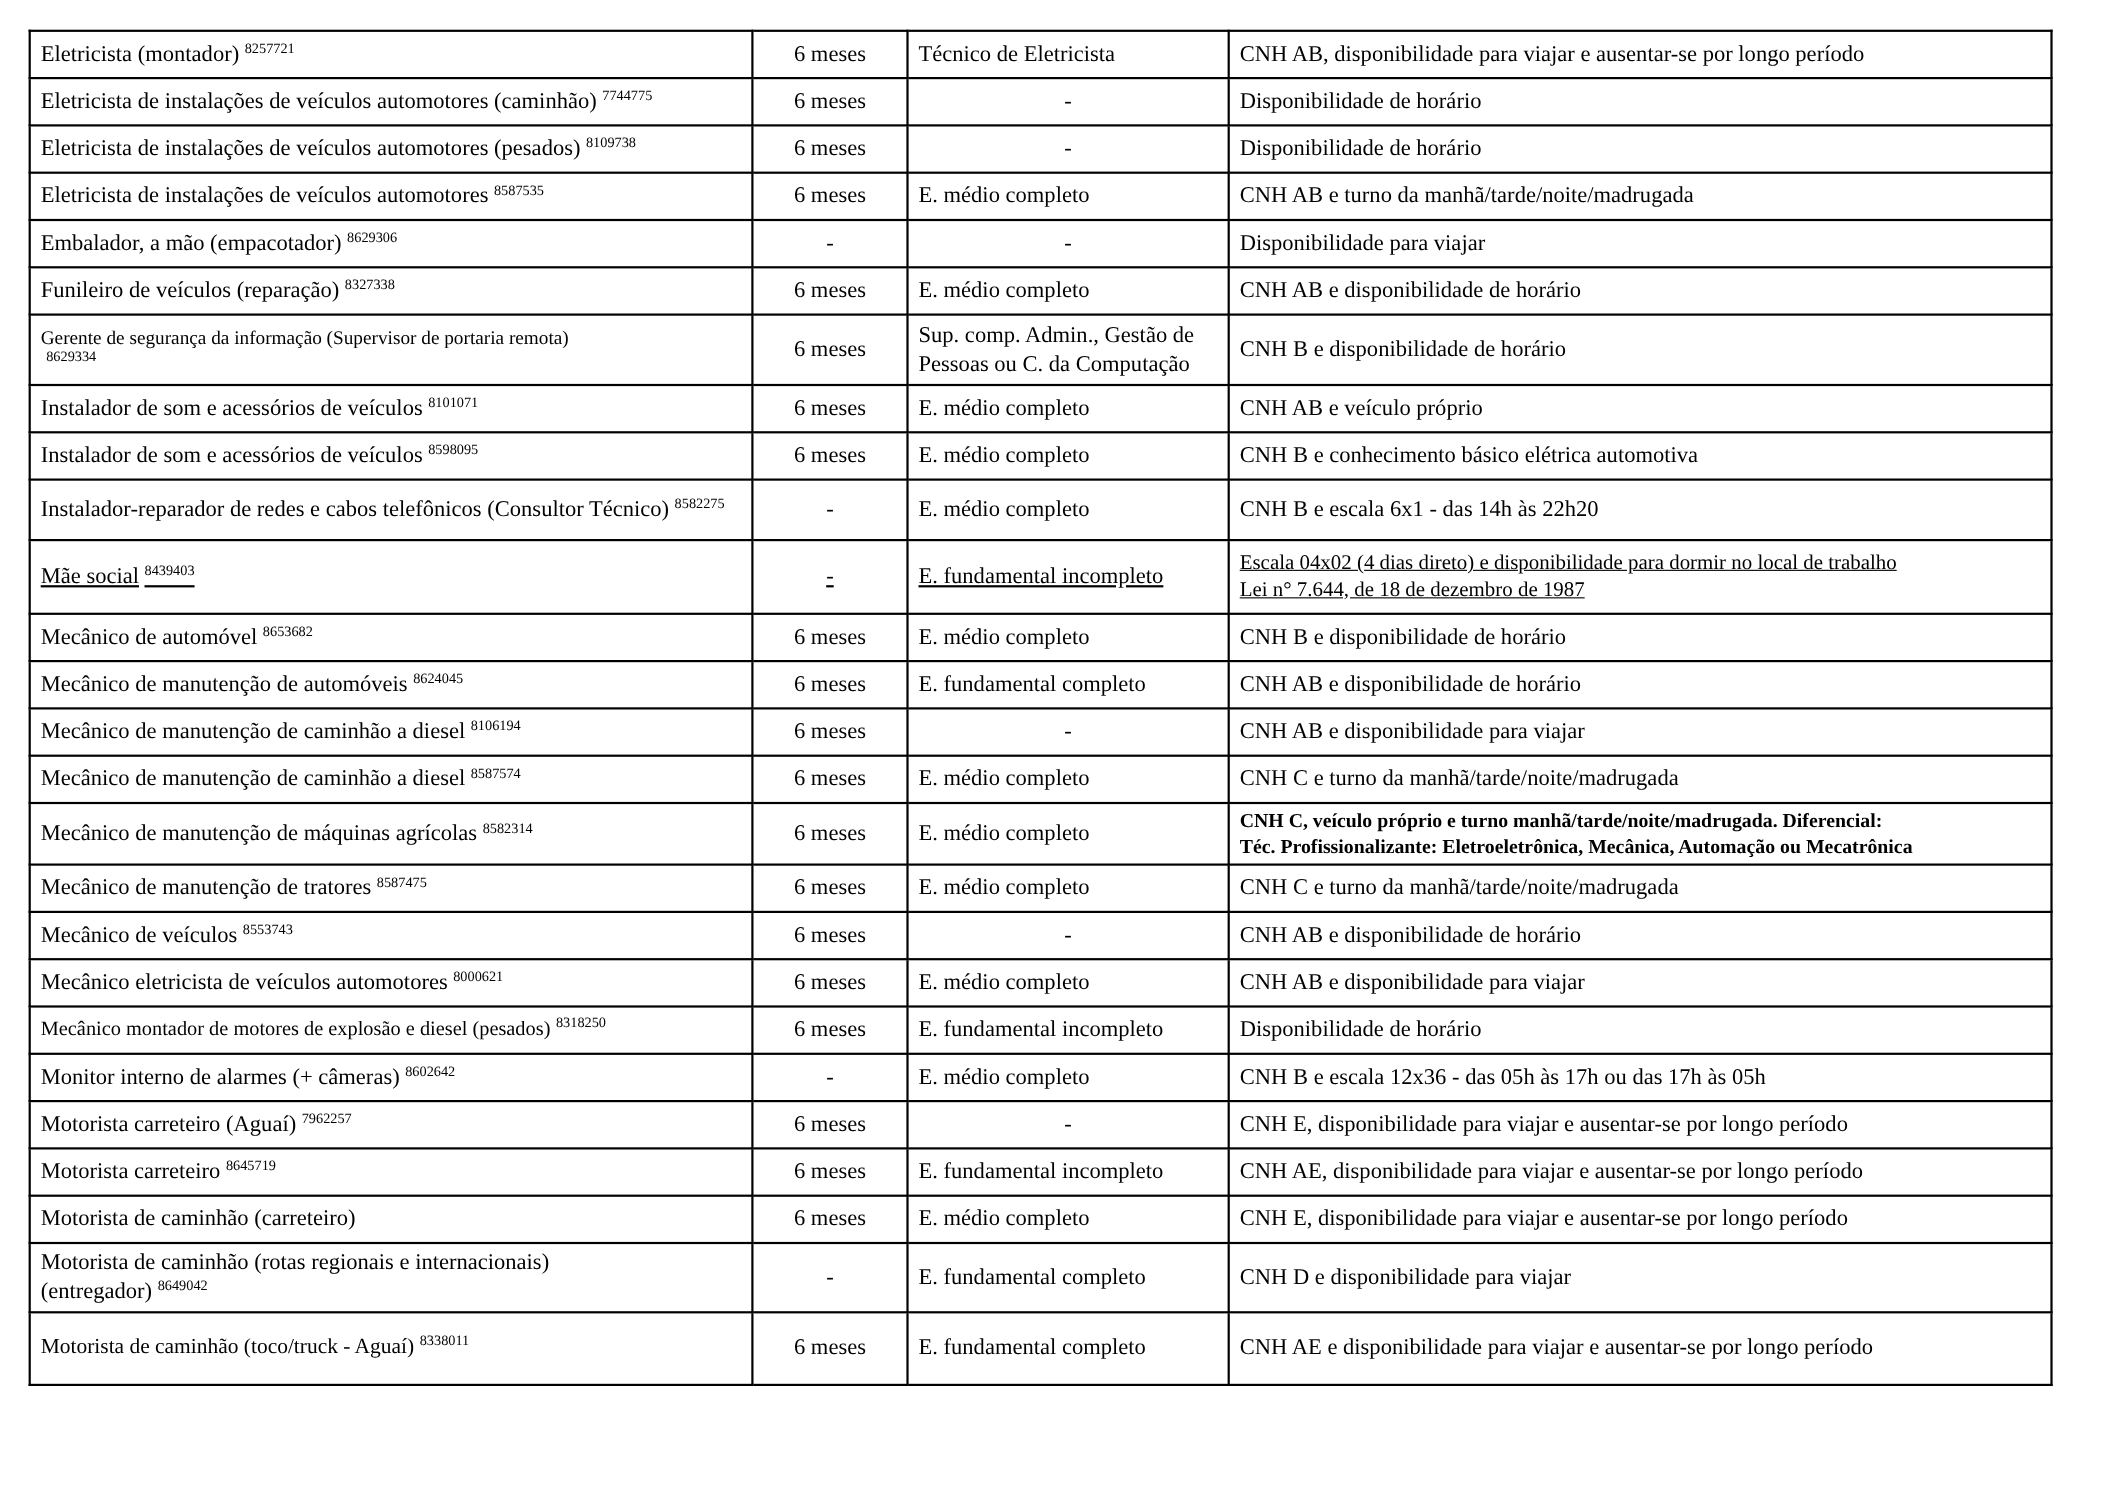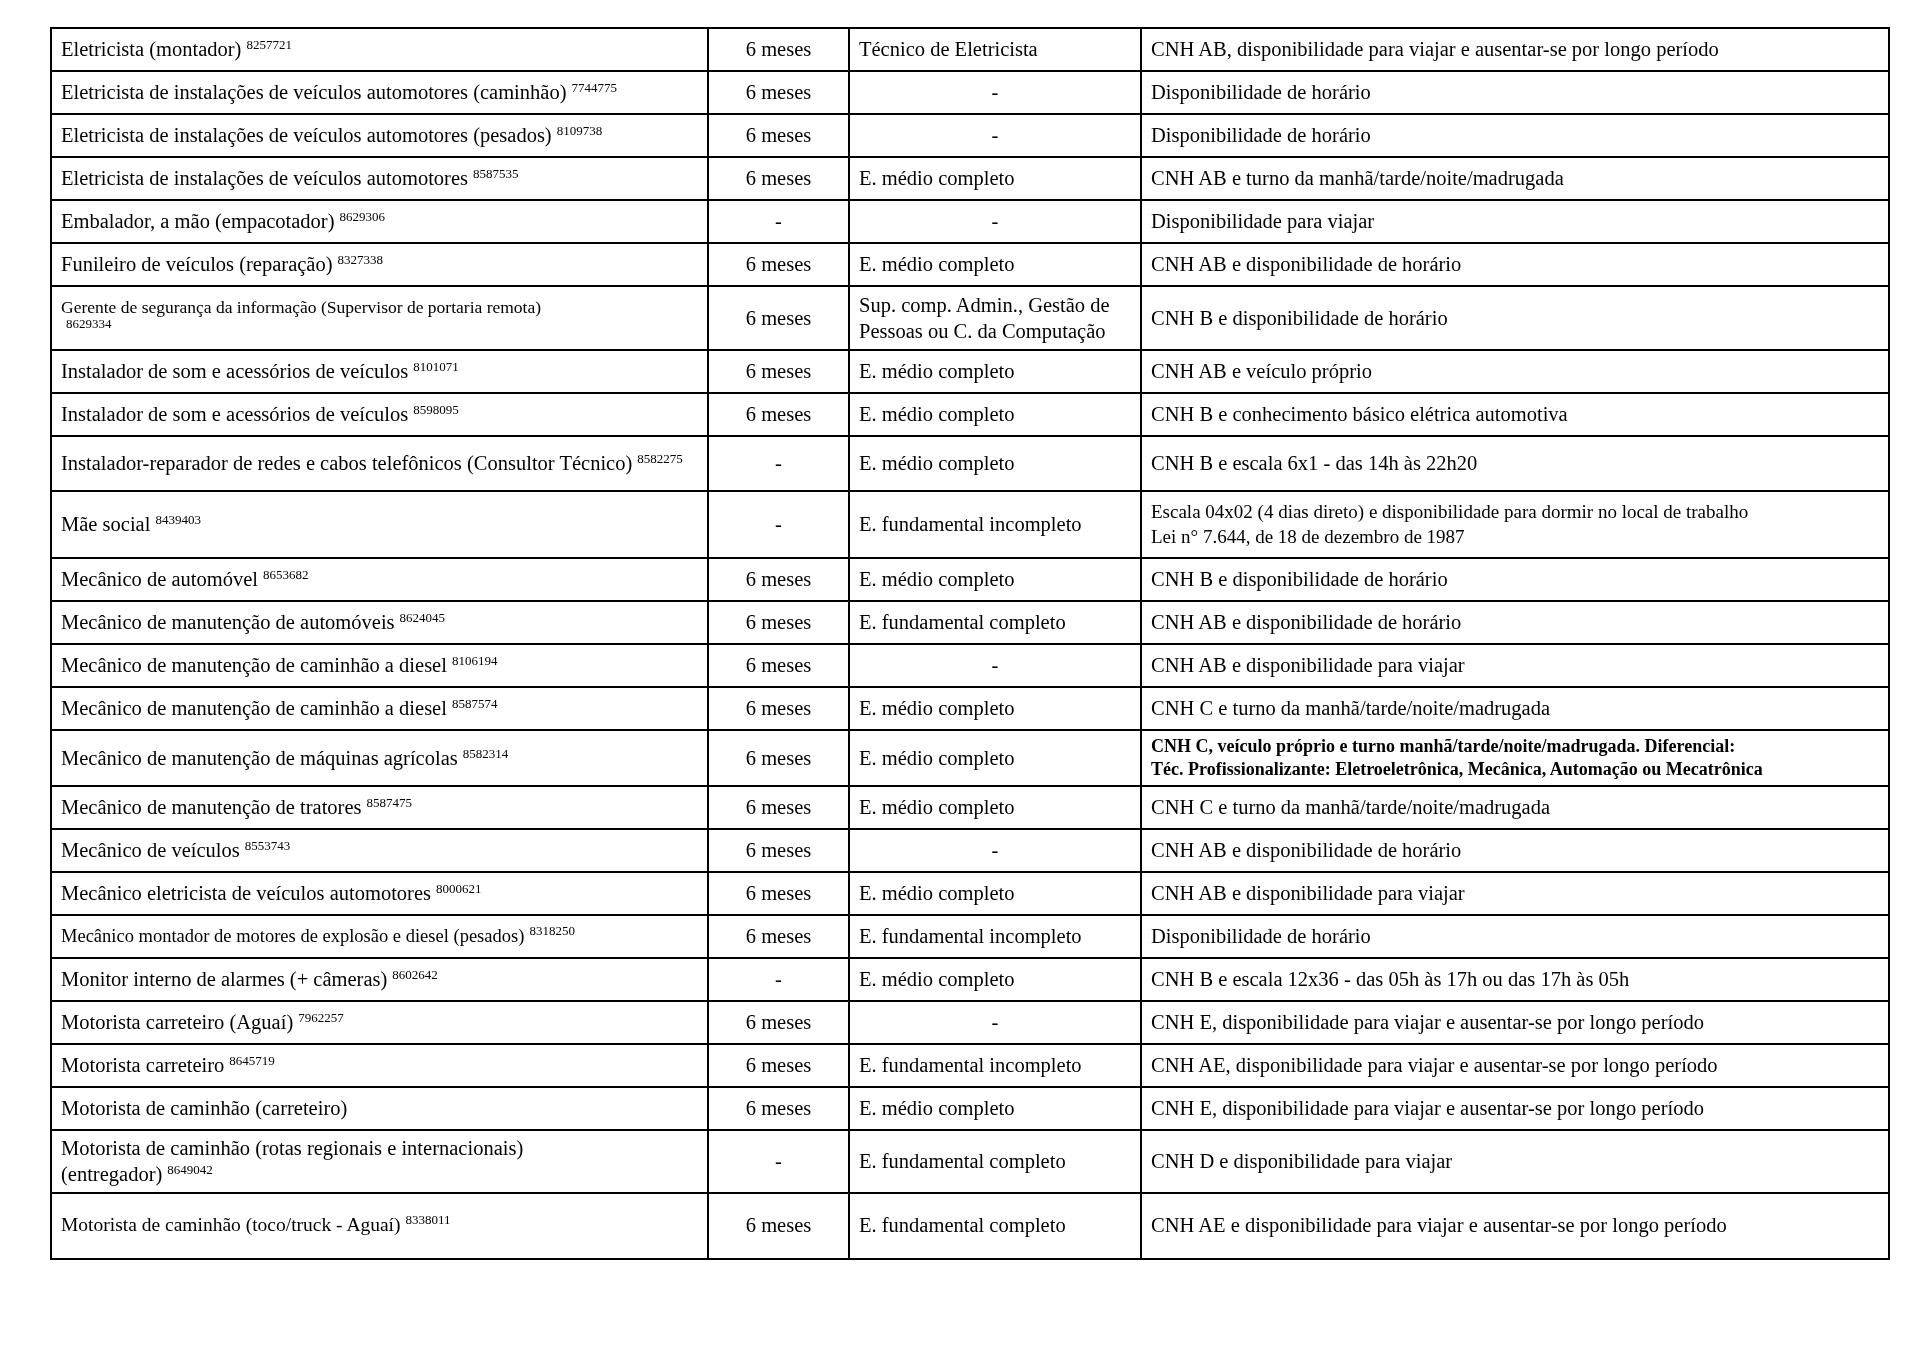--- a/index.html
+++ b/index.html
@@ -7,39 +7,39 @@
     padding: 0;
     background: #ffffff;
     width: 1920px;
     height: 1357px;
     font-family: "Liberation Serif", serif;
     color: #000000;
     overflow: hidden;
   }
   table.jobs {
     position: absolute;
-    left: 50px;
+    left: 26px;
     top: 27px;
     width: 1838px;
     border-collapse: collapse;
     table-layout: fixed;
   }
   table.jobs td {
     border: 2px solid #000000;
     padding: 4px 9px;
     font-size: 20.5px;
     line-height: 1.28;
     vertical-align: middle;
     overflow: hidden;
   }
   tr.row { height: 43px; }
   
   tr.row:nth-child(7)  { height: 64px; }
   tr.row:nth-child(10) { height: 55px; }
-  tr.row:nth-child(11) { height: 67px; }
+  tr.row:nth-child(11) { height: 67px; text-decoration: underline; }
   tr.row:nth-child(16) { height: 46px; }
   tr.row:nth-child(26) { height: 66px; }
   
   tr.row:nth-child(7)  td.col-title { font-size: 17.5px; border-radius: 15px; }
   tr.row:nth-child(20) td.col-title { font-size: 18.5px; border-radius: 16px; }
   tr.row:nth-child(26) td.col-title { font-size: 19.5px; }
   tr.row:nth-child(11) td.col-req   { font-size: 19px; }
   tr.row:nth-child(16) td.col-req   { font-size: 18px; font-weight: bold; }
 
   td.col-title {

